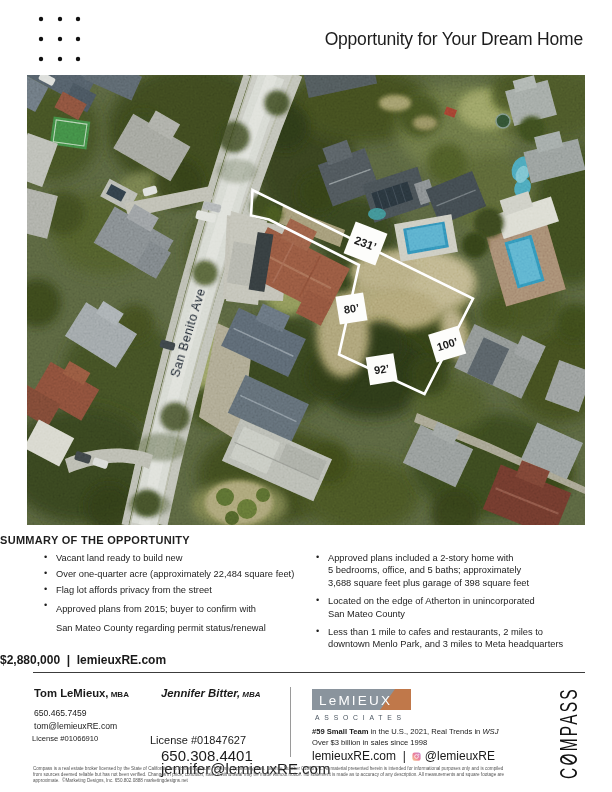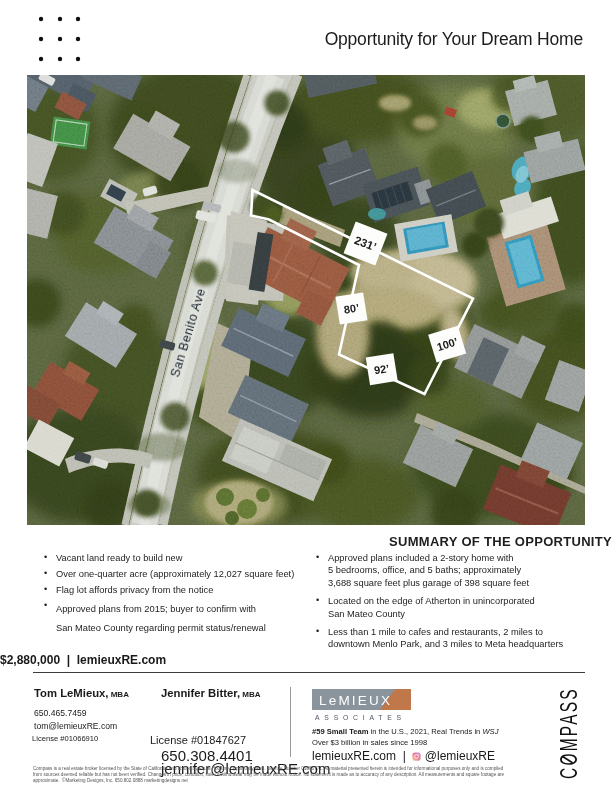--- a/index.html
+++ b/index.html
@@ -349,34 +349,34 @@
 
   <g transform="translate(420.2 269.2) rotate(-17)">
     <rect x="-15.5" y="-14.5" width="31" height="29" fill="#fdfdfb"></rect>
     <text x="0" y="4" text-anchor="middle" font-family="Liberation Sans, sans-serif" font-size="11" font-weight="600" fill="#1d1d1d">100’</text>
   </g>
 
   <text x="0" y="0" transform="translate(165 259) rotate(-73)" text-anchor="middle" font-family="Liberation Sans, sans-serif" font-size="12.5" font-weight="500" fill="#18222e" letter-spacing="0.5">San Benito Ave</text>
 </g>
 </svg>
 
-<div class="abs" style="left:0;top:534px;width:612px;text-align:right;font-size:13px;font-weight:700;letter-spacing:0.3px;color:#1e1e1e;">SUMMARY OF THE OPPORTUNITY</div>
+<div class="abs" style="left:0;top:534px;width:612px;text-align:left;font-size:11px;font-weight:700;letter-spacing:0.3px;color:#1e1e1e;">SUMMARY OF THE OPPORTUNITY</div>
 
 <div class="abs" style="left:44px;top:552px;width:265px;font-size:9.3px;color:#1e1e1e;">
   <div style="display:flex;margin-bottom:3.5px;">
       <span style="width:12px;">•</span>
       <span style="flex:1;line-height:12.4px;">Vacant land ready to build new</span>
     </div>
   <div style="display:flex;margin-bottom:3.5px;">
       <span style="width:12px;">•</span>
-      <span style="flex:1;line-height:12.4px;">Over one-quarter acre (approximately 12,027 square feet)</span>
+      <span style="flex:1;line-height:12.4px;">Over one-quarter acre (approximately 22,484 square feet)</span>
     </div>
   <div style="display:flex;margin-bottom:3.5px;">
       <span style="width:12px;">•</span>
-      <span style="flex:1;line-height:12.4px;">Flag lot affords privacy from the notice</span>
+      <span style="flex:1;line-height:12.4px;">Flag lot affords privacy from the street</span>
     </div>
   <div style="display:flex;">
       <span style="width:12px;">•</span>
       <span style="flex:1;line-height:19px;">Approved plans from 2015; buyer to confirm with<br>San Mateo County regarding permit status/renewal</span>
     </div>
 </div>
 
 <div class="abs" style="left:316px;top:552px;width:258px;font-size:9.3px;color:#1e1e1e;">
   <div style="display:flex;margin-bottom:6px;">
       <span style="width:12px;">•</span>
@@ -393,21 +393,21 @@
 </div>
 
 <div class="abs" style="left:0;top:653px;width:612px;text-align:left;font-size:12px;font-weight:700;color:#1a1a1a;">$2,880,000&nbsp;&nbsp;|&nbsp;&nbsp;lemieuxRE.com</div>
 
 <div class="abs" style="left:33px;top:672px;width:552px;height:1px;background:#3c3c3c;"></div>
 
 <div class="abs" style="left:34px;top:687px;font-size:11.3px;font-weight:700;color:#1a1a1a;">Tom LeMieux,<span style="font-size:8px;"> MBA</span></div>
 <div class="abs" style="left:34px;top:707px;font-size:8.6px;color:#1a1a1a;line-height:13px;">650.465.7459<br>tom@lemieuxRE.com</div>
 <div class="abs" style="left:32px;top:734px;font-size:7.6px;color:#1a1a1a;">License #01066910</div>
 
-<div class="abs" style="left:161px;top:687px;font-size:11.3px;font-weight:700;color:#1a1a1a;">Jennifer Bitter,<span style="font-size:8px;"> MBA</span></div>
+<div class="abs" style="left:161px;top:687px;font-size:11.3px;font-weight:700;color:#1a1a1a;font-style:italic;">Jennifer Bitter,<span style="font-size:8px;"> MBA</span></div>
 <div class="abs" style="left:161px;top:749px;font-size:15px;color:#1a1a1a;line-height:13px;">650.308.4401<br>jennifer@lemieuxRE.com</div>
 <div class="abs" style="left:150px;top:734px;font-size:11px;color:#1a1a1a;">License #01847627</div>
 
 <div class="abs" style="left:290px;top:687px;width:1px;height:70px;background:#9a9a9a;"></div>
 
 <svg class="abs" style="left:312px;top:689px" width="100" height="32" viewBox="0 0 100 32">
   <rect x="0" y="0" width="99" height="21" fill="#8a949d"></rect>
   <polygon points="83,0 99,0 99,21 68,21" fill="#c0784a"></polygon>
   <text x="7" y="16" font-family="Liberation Sans, sans-serif" font-size="13.5" fill="#ffffff" letter-spacing="2.2">LeMIEUX</text>
   <text x="3" y="31" font-family="Liberation Sans, sans-serif" font-size="6.8" fill="#4a5560" letter-spacing="4.8">ASSOCIATES</text>

